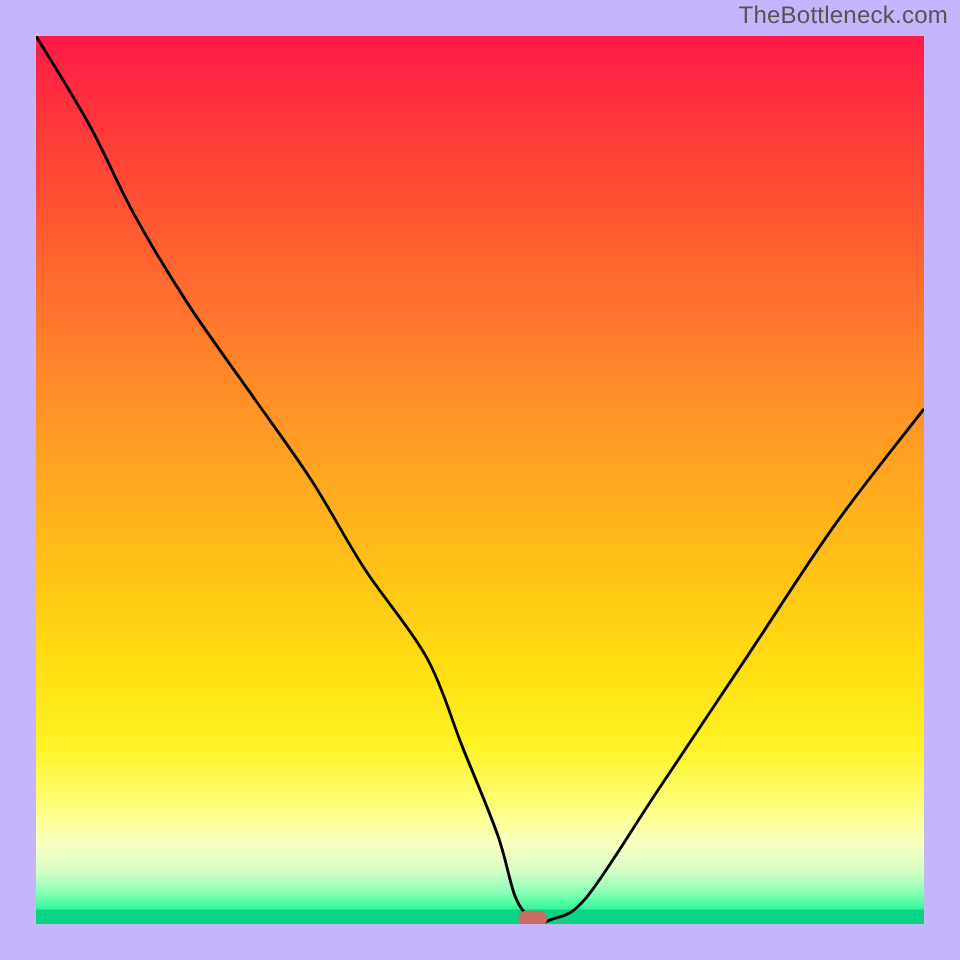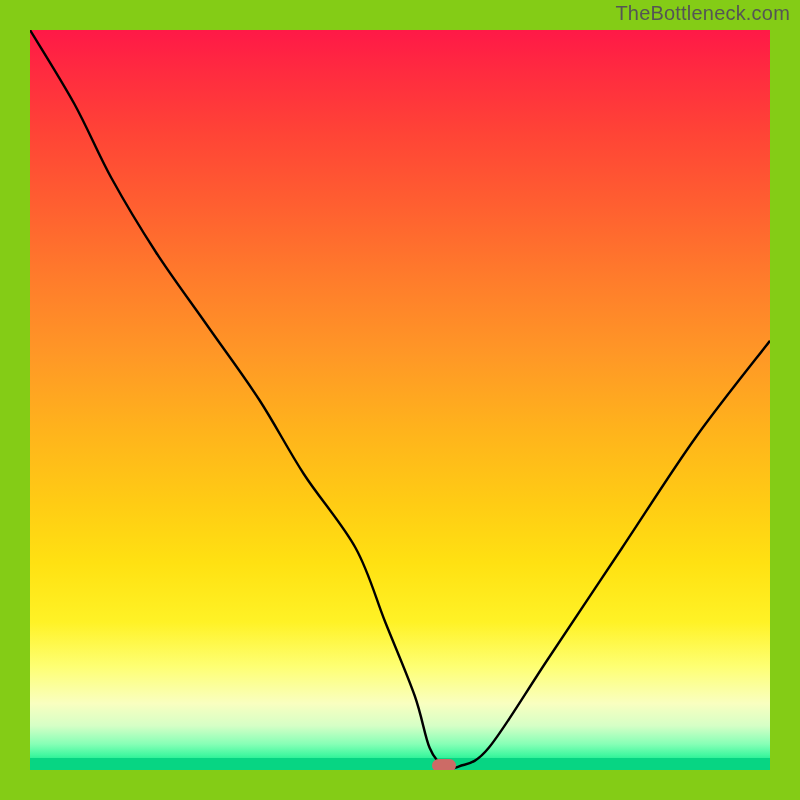--- a/index.html
+++ b/index.html
@@ -8,21 +8,21 @@
     width: 800px;
     height: 800px;
     background: #000;
     font-family: Arial, Helvetica, sans-serif;
     overflow: hidden;
   }
   .stage {
     position: relative;
     width: 800px;
     height: 800px;
-    background: #84cc16;
+    background: #c4b5fd;
   }
   .watermark {
     position: absolute;
     top: 2px;
     right: 10px;
     color: #555;
     font-size: 20px;
     letter-spacing: 0.2px;
     z-index: 10;
   }

